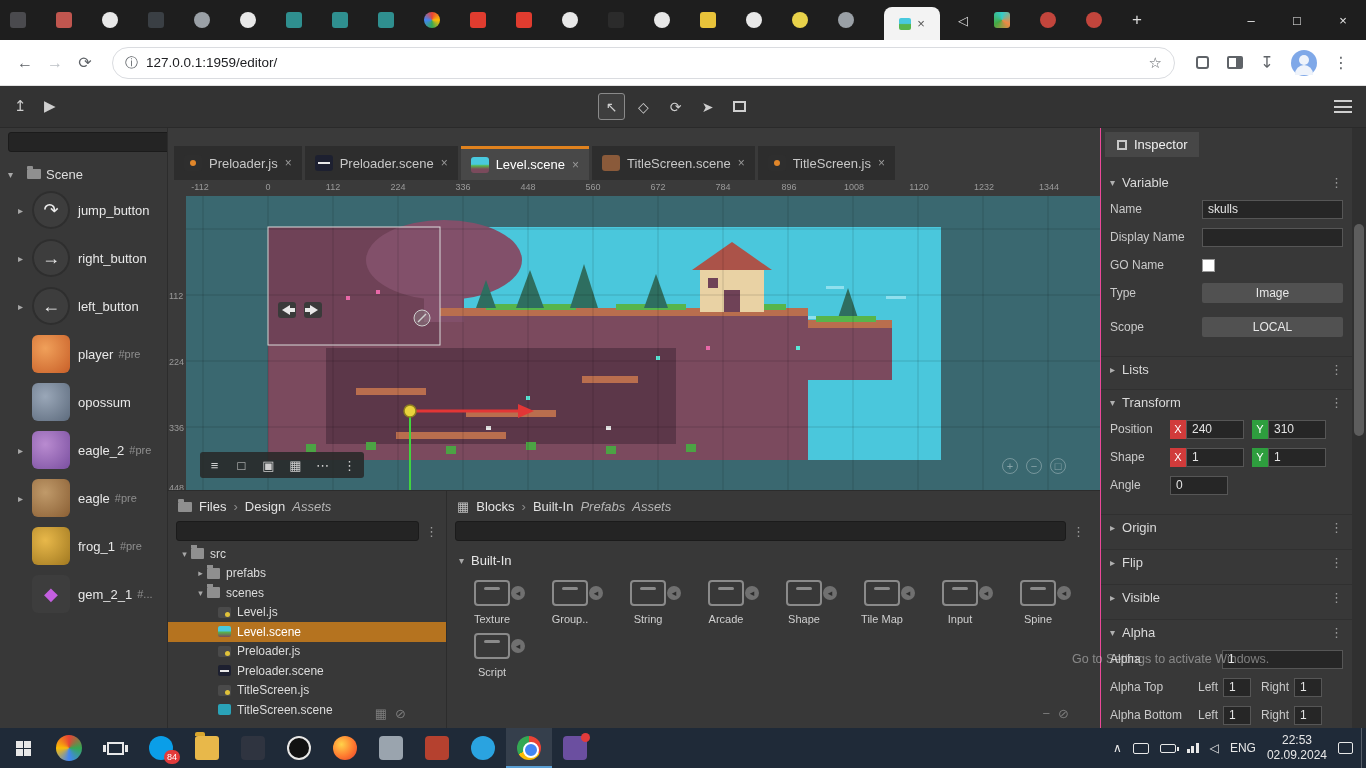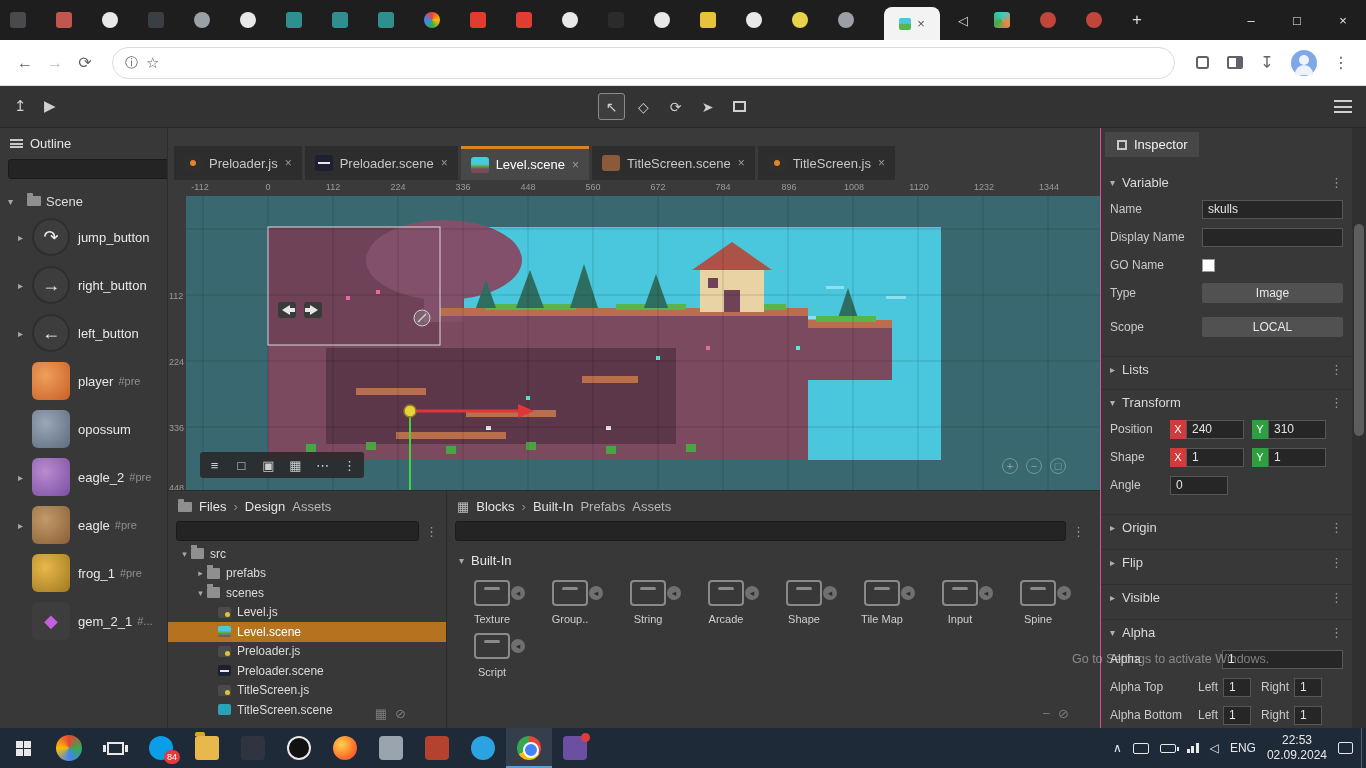--- a/index.html
+++ b/index.html
@@ -101,21 +101,21 @@
   #canvas-toolbar span { width:25px; height:22px; display:flex; align-items:center; justify-content:center; color:#cfcfcf; font-size:13px; }
   #zoom-ghosts { position:absolute; right:34px; top:262px; display:flex; gap:8px; }
   #zoom-ghosts span { width:16px; height:16px; border:1px solid rgba(255,255,255,.3); border-radius:50%; color:rgba(255,255,255,.4); font-size:11px; display:flex; align-items:center; justify-content:center; }
 
   
   #bottom { position:absolute; left:0; top:362px; width:932px; height:238px; background:#383838; border-top:1px solid #2c2c2c; }
   #files { position:absolute; left:0; top:0; width:279px; height:238px; border-right:1px solid #2c2c2c; overflow:hidden; }
   .panel-header { display:flex; align-items:center; gap:7px; padding:8px 10px 4px; color:#e4e4e4; font-size:13px; }
   .crumb-sep { color:#8a8a8a; }
   .ph-tab { color:#e0e0e0; }
-  .ph-tab.dim { color:#b5b5b5; }
+  .ph-tab.dim { color:#b5b5b5;font-style:italic; }
   .panel-search { display:flex; align-items:center; gap:6px; padding:3px 8px; }
   .panel-search input { flex:1; height:20px; background:#242424; border:1px solid #1b1b1b; border-radius:3px; color:#ddd; padding:0 6px; font-size:12px; }
   .f-row { display:flex; align-items:center; height:19.5px; font-size:12px; color:#dcdcdc; white-space:nowrap; }
   .f-caret { width:13px; color:#a8a8a8; font-size:9px; text-align:center; flex:none; }
   .fi { width:13px; height:11px; border-radius:2px; margin-right:6px; flex:none; }
   .fi-folder { background:#8f8f8f; position:relative; border-radius:1px; }
   .fi-folder::before { content:""; position:absolute; left:0; top:-3px; width:6px; height:3px; background:#8f8f8f; }
   .fi-js { background:#4a4a4a; position:relative; }
   .fi-js::after { content:""; position:absolute; right:1px; bottom:1px; width:5px; height:5px; border-radius:50%; background:#e0c23a; }
   .fi-scene { background:linear-gradient(180deg,#49c9de 45%, #57b54b 55%, #7a4a5c); }
@@ -251,20 +251,21 @@
     <span>×</span>
   </div>
 </div>
 
 <div id="navbar" class="abs">
   <span class="nav-ico">←</span>
   <span class="nav-ico dim">→</span>
   <span class="nav-ico">⟳</span>
   <div id="omnibox">
     <span class="info">ⓘ</span>
+    <span class="url">127.0.0.1:1959/editor/</span>
     <span class="star">☆</span>
   </div>
   <span class="puzzle"></span>
   <span class="sidepanel"></span>
   <span class="nav-ico">↧</span>
   <span class="avatar"></span>
   <span class="nav-ico">⋮</span>
 </div>
 
 <div id="editor" class="abs">
@@ -278,24 +279,20 @@
       <span class="et-btn">⟳</span>
       <span class="et-btn">➤</span>
       <span class="et-btn">
           <i class="fullscreen-ico"></i>
         </span>
     </div>
     <span class="hamburger"></span>
   </div>
 
   <div id="outline" class="abs">
-    <div id="outline-header">
-      <span class="bars-ico"></span>
-      <span class="t">Outline</span>
-    </div>
     <div id="outline-search">
       <input style="">
 
     </div>
     <div class="o-root">
       <span class="o-caret">▾</span>
       <span class="folder-ico"></span>
       <span>Scene</span>
     </div>
 

